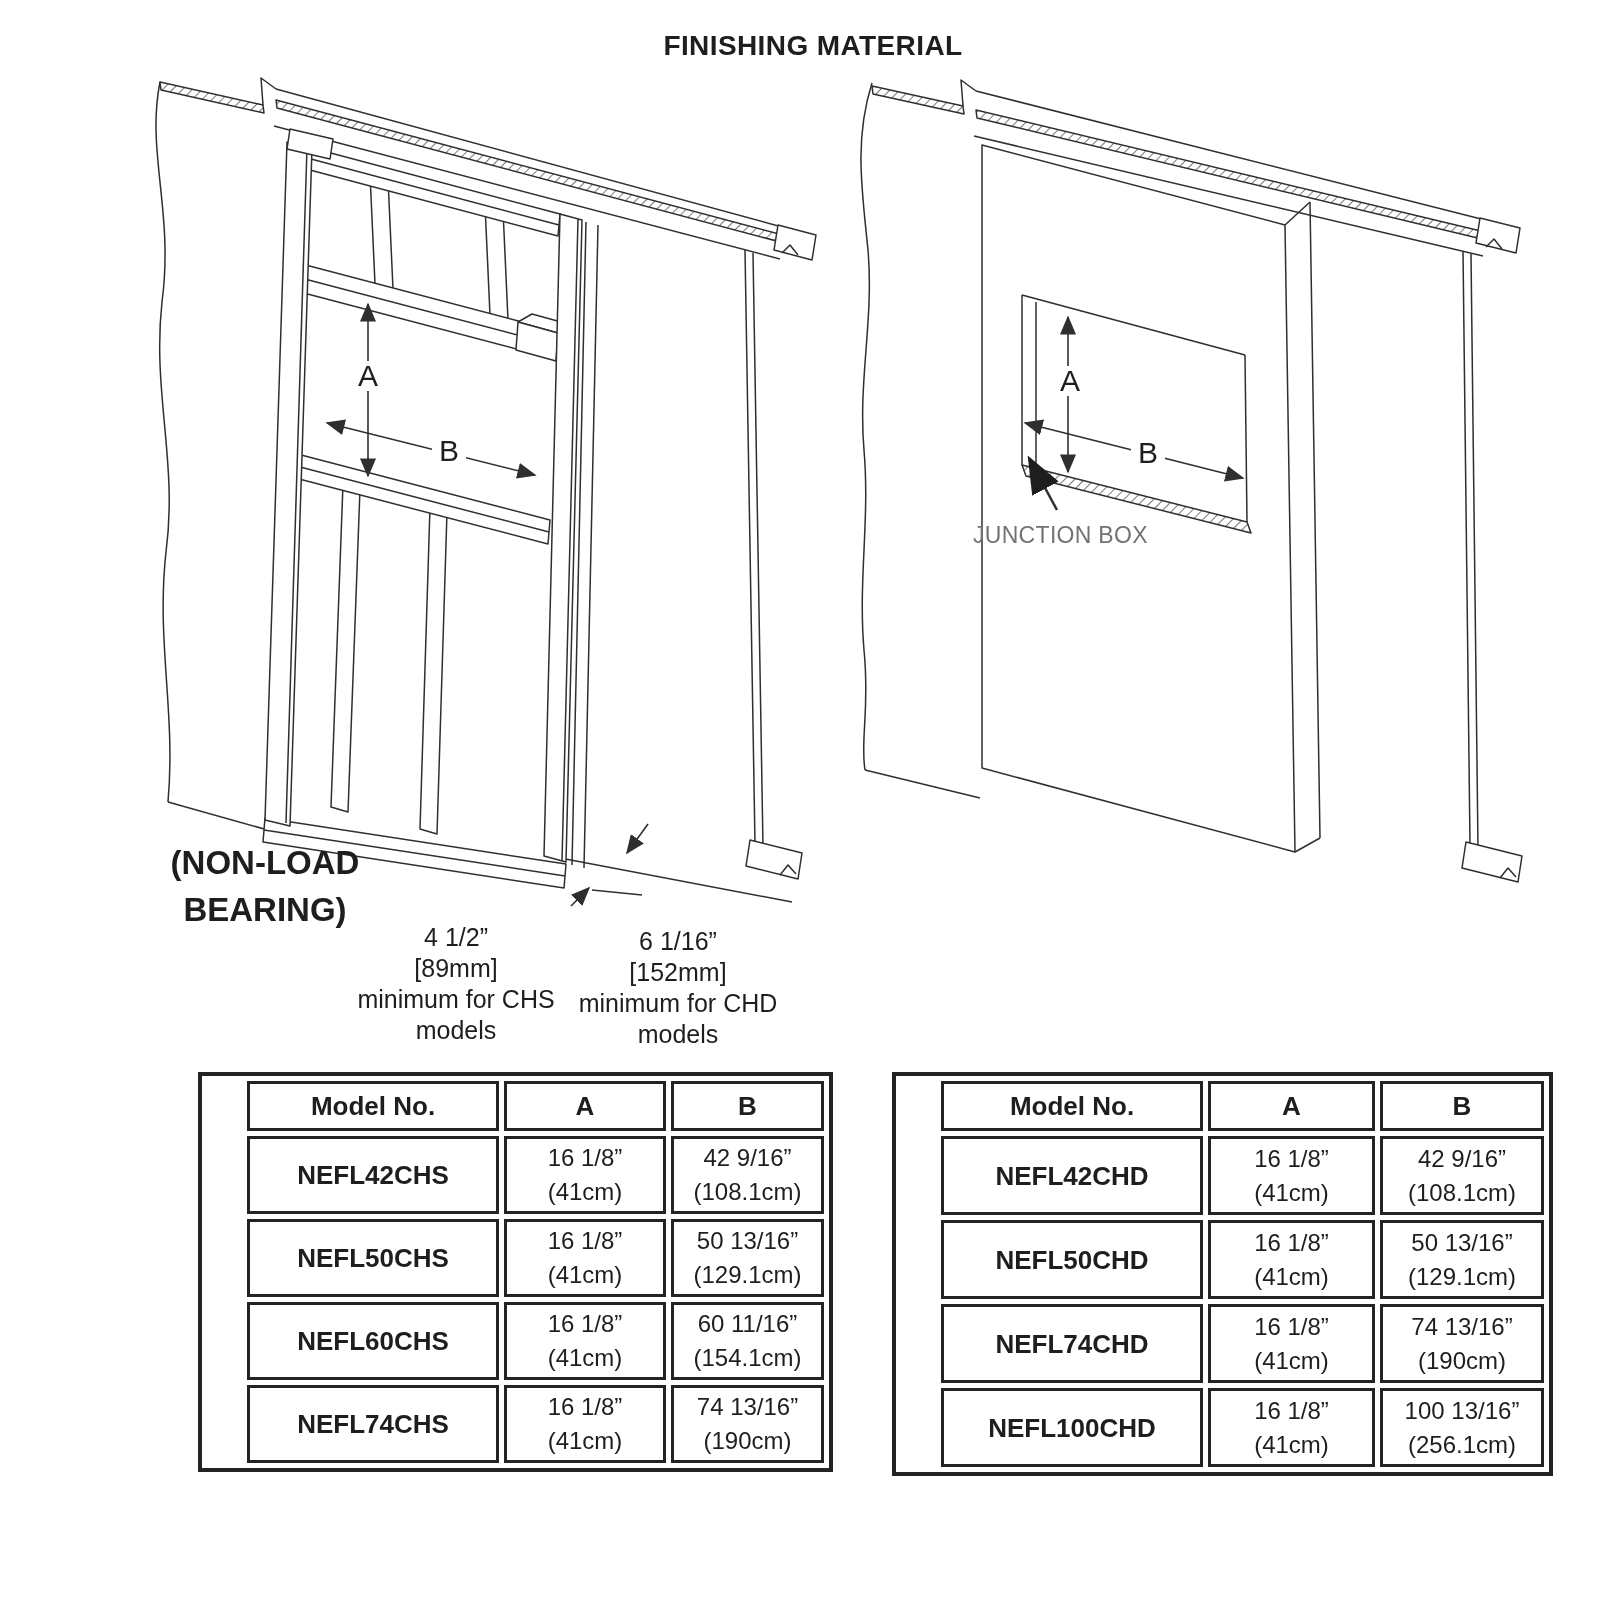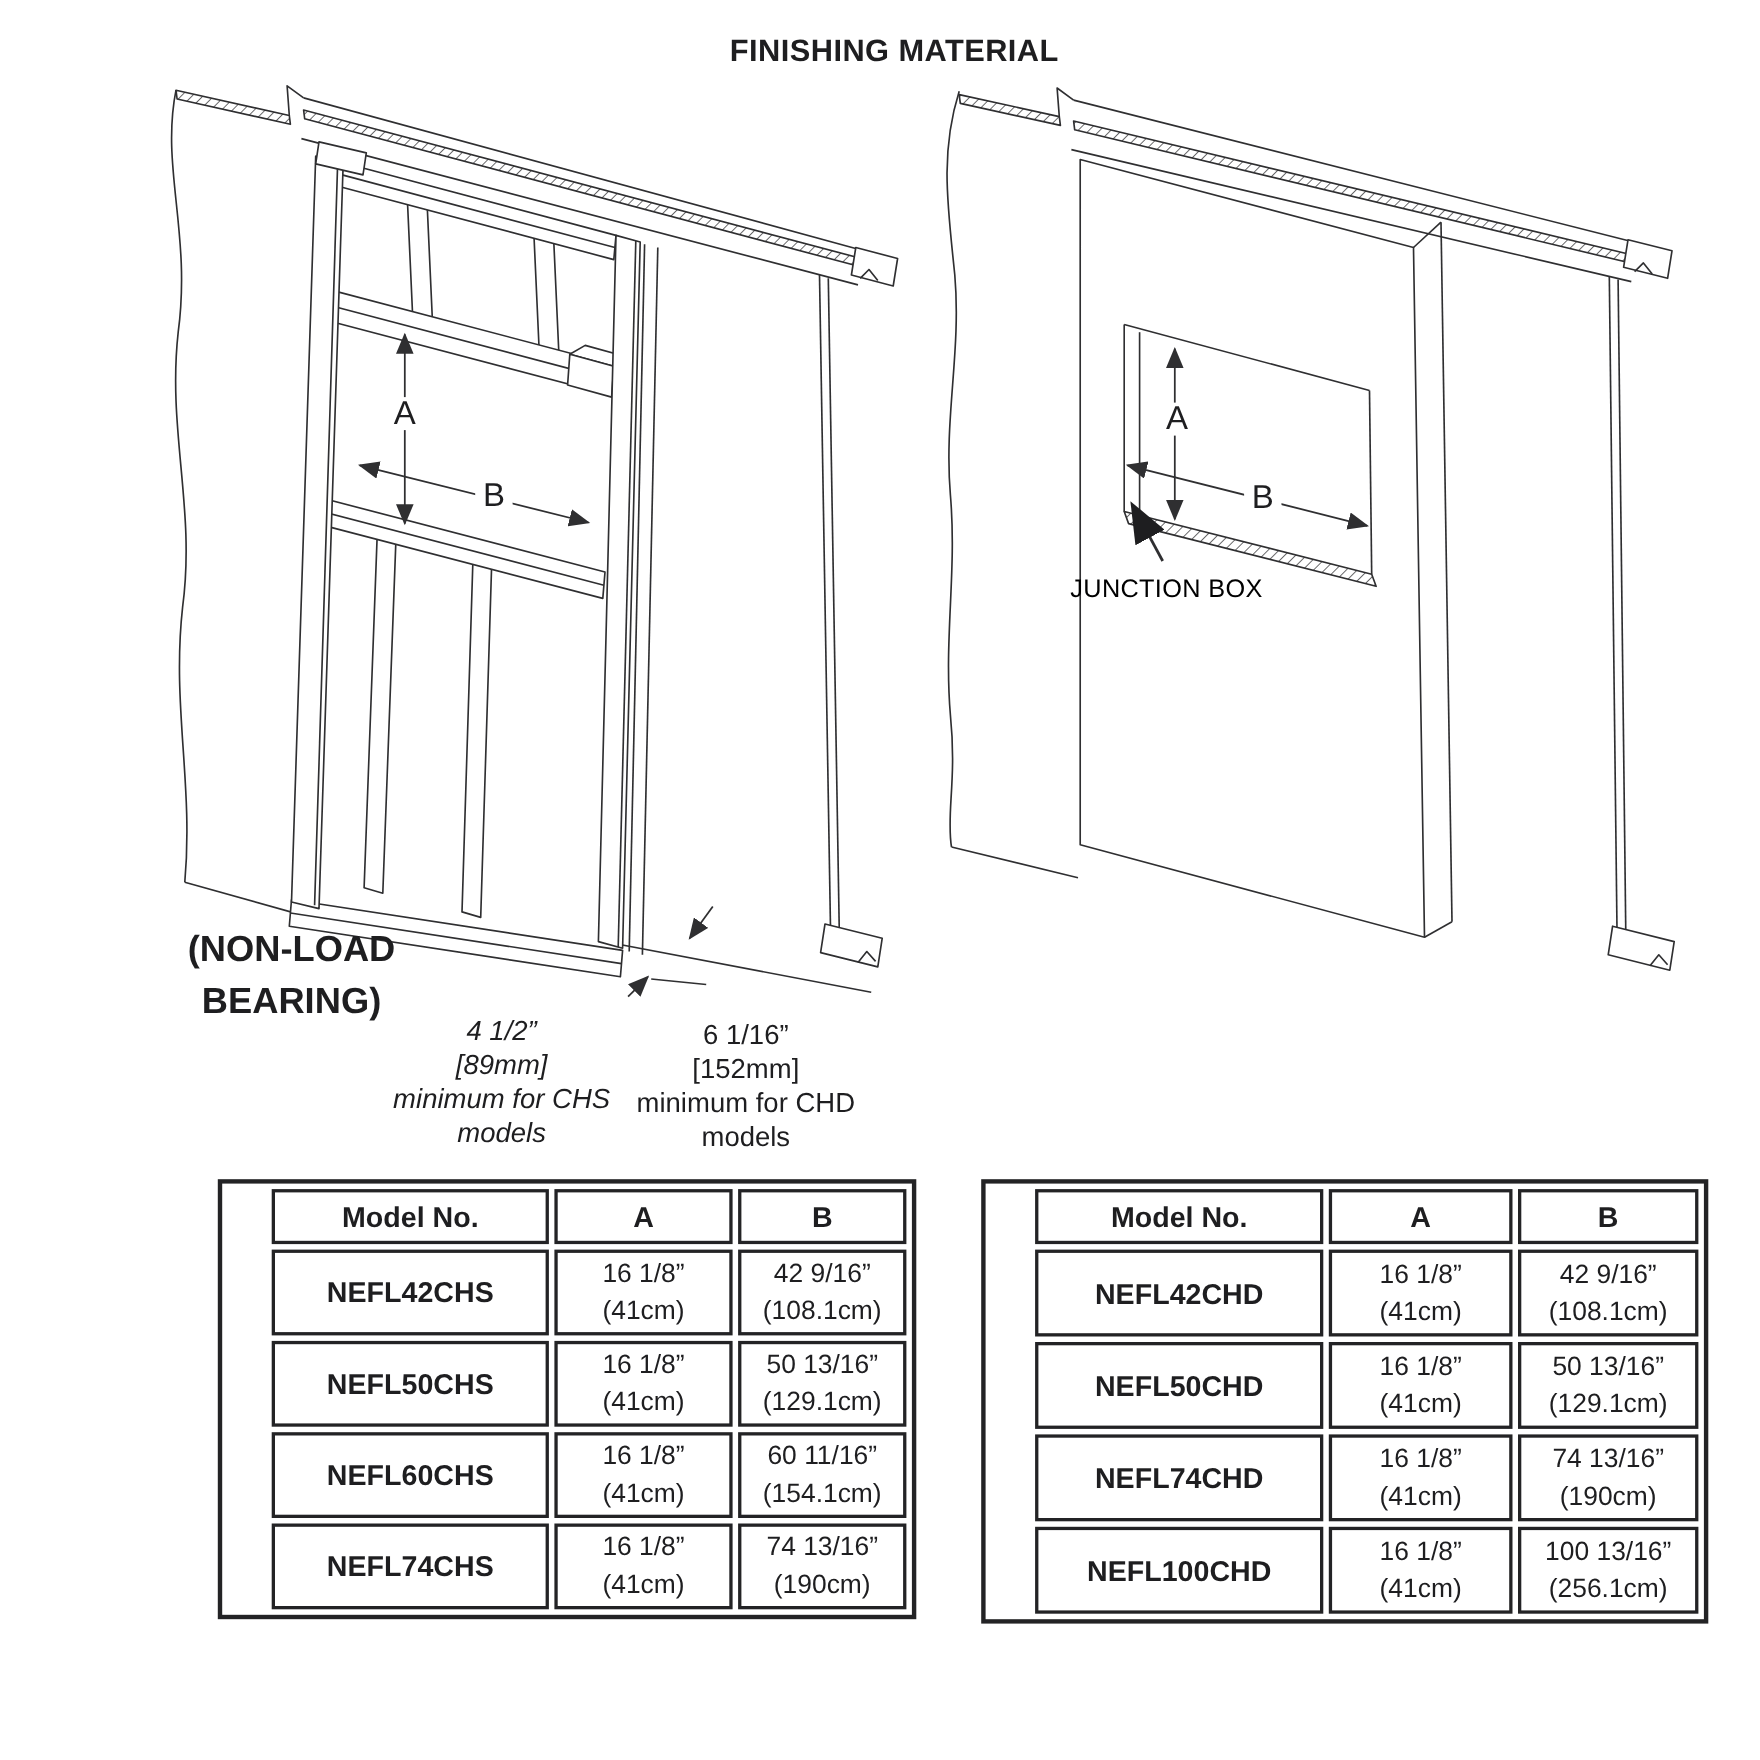--- a/index.html
+++ b/index.html
@@ -11,30 +11,30 @@
     position:absolute;top:30px;left:0;width:1600px;padding-left:26px;box-sizing:border-box;
     text-align:center;font-size:28px;font-weight:bold;letter-spacing:.4px;
   }
   .diagram{position:absolute;}
   .diagram svg{display:block;}
   .dim-label{
     position:absolute;transform:translate(-50%,-50%);
     background:#ffffff;padding:0 7px;font-size:30px;line-height:1;color:#1e1e20;
   }
   .junction-label{
-    position:absolute;font-size:23px;letter-spacing:.3px;color:#000000;white-space:nowrap;
+    position:absolute;font-size:23px;letter-spacing:.3px;color:#737373;white-space:nowrap;
   }
   .caption{
     position:absolute;left:160px;top:840px;width:210px;text-align:center;
     font-size:33px;font-weight:bold;line-height:1.42;white-space:pre-line;
   }
   .note{
     position:absolute;width:230px;text-align:center;font-size:25px;line-height:31px;white-space:pre-line;
   }
-  .note-chs{left:341px;top:922px;font-style:italic;}
+  .note-chs{left:341px;top:922px;}
   .note-chd{left:563px;top:926px;}
   .spec-table{
     position:absolute;border:4px solid #232325;border-spacing:5px;border-collapse:separate;
     background:#ffffff;table-layout:fixed;padding-left:40px;
   }
   .spec-table th,.spec-table td{
     border:3px solid #232325;text-align:center;vertical-align:middle;
     box-sizing:border-box;padding:0 4px;background:#fff;
   }
   .spec-table th{height:50px;font-size:26px;font-weight:bold;}

